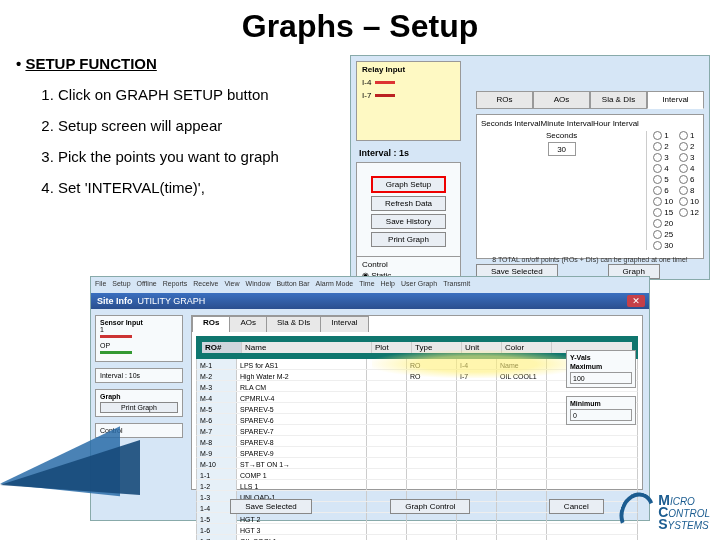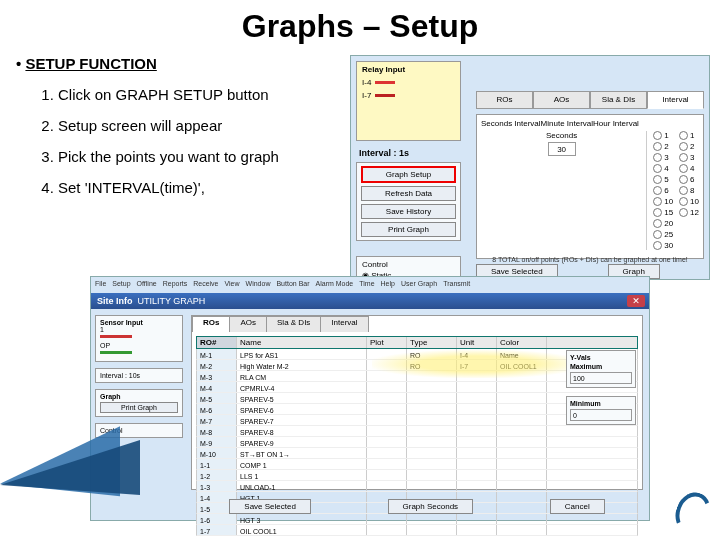--- a/index.html
+++ b/index.html
@@ -14,21 +14,21 @@
   .steps li { margin-bottom: 14px; list-style: decimal; }
   
   
   .panel-tr { position: absolute; left: 350px; top: 55px; width: 360px; height: 225px; background: #d6e6f6; border: 1px solid #8aa; font-size: 9px; }
   .panel-tr .relay-box { position: absolute; left: 5px; top: 5px; width: 105px; height: 80px; border: 1px solid #999; background: #fef9c3; padding: 3px 5px; }
   .panel-tr .relay-box .lbl { font-size: 8px; font-weight: bold; margin-bottom: 2px; }
   .relay-row { display: flex; align-items: center; gap: 4px; font-size: 8px; margin: 4px 0; }
   .relay-row .swatch { width: 20px; height: 3px; background: #d33; }
   .relay-row .swatch.c2 { background: #b22; }
   .interval-lbl { position: absolute; left: 8px; top: 92px; font-size: 9px; font-weight: bold; }
-  .graph-group { position: absolute; left: 5px; top: 106px; width: 105px; border: 1px solid #999; background: #f7fafc; padding: 0; }
+  .graph-group { position: absolute; left: 5px; top: 106px; width: 105px; border: 1px solid #999; background: #f7fafc; padding: 10px; }
   .graph-group .gbtn { border: 1px solid #888; background: #e9eef4; margin: 3px 4px; font-size: 8px; text-align: center; padding: 2px 0; }
   .gbtn.hl { border: 2px solid #e00; }
   .control-group { position: absolute; left: 5px; top: 200px; width: 105px; border: 1px solid #999; background: #f7fafc; padding: 3px 5px; font-size: 8px; }
   .control-group .rad { margin-top: 2px; }
   
   .tabs-tr { position: absolute; left: 125px; top: 35px; width: 228px; height: 18px; display: flex; }
   .tabs-tr .tab { flex: 1; border: 1px solid #999; background: #e8e8e8; font-size: 8px; text-align: center; line-height: 16px; }
   .tabs-tr .tab.active { background: #fff; border-bottom: 1px solid #fff; }
   
   .interval-panel { position: absolute; left: 125px; top: 58px; width: 228px; height: 145px; background: #fff; border: 1px solid #999; padding: 4px; }
@@ -54,21 +54,21 @@
   .lgroup .t { font-size: 7px; font-weight: bold; }
   .lgroup .line { height: 3px; background: #c33; margin: 2px 0 4px; width: 32px; }
   .lgroup .line.g { background: #393; }
   
   .main-area { position: absolute; left: 100px; top: 38px; right: 6px; bottom: 30px; background: #fff; border: 1px solid #999; }
   .tabs-bm { display: flex; height: 16px; }
   .tabs-bm .tab { border: 1px solid #999; border-bottom: none; background: #e8e8e8; font-size: 8px; padding: 1px 10px; margin-right: -1px; }
   .tabs-bm .tab.active { background: #fff; font-weight: bold; }
   
   .table-wrap { position: relative; padding: 4px; }
-  .table-head { display: flex; background: #e9e9e9; border: 1px solid #0f766e; font-size: 8px; }
+  .table-head { display: flex; background: #e9e9e9; border: 6px solid #0f766e; font-size: 8px; }
   .table-head > div, .trow > div { border-right: 1px solid #ccc; padding: 1px 3px; }
   .c-ro { width: 40px; background: #d0d6de; font-weight: bold; }
   .c-name { width: 130px; }
   .c-plot { width: 40px; }
   .c-type { width: 50px; }
   .c-unit { width: 40px; }
   .c-color { width: 50px; border-right: none; }
   .trow { display: flex; font-size: 7px; border-left: 1px solid #ccc; border-right: 1px solid #ccc; border-bottom: 1px solid #eee; height: 11px; line-height: 11px; }
   .trow .c-ro { background: #e6f0f8; font-weight: normal; }
   .hl-yellow { position: absolute; left: 180px; top: 18px; width: 210px; height: 28px; background: radial-gradient(ellipse, rgba(255,240,120,0.6) 40%, rgba(255,240,120,0) 75%); pointer-events: none; }
@@ -377,23 +377,28 @@
         </div>
         <div class="rbox">
           <div class="rlbl">Minimum</div>
           <div class="rval">0</div>
         </div>
       </div>
     </div>
   </div>
   <div class="btnbar">
     <div class="btn">Save Selected</div>
-    <div class="btn">Graph Seconds</div>
+    <div class="btn">Graph Control</div>
     <div class="btn">Cancel</div>
   </div>
 </div>
 
 <div class="tri"></div>
 <div class="tri2"></div>
 
 <div class="logo">
   <div class="sw"></div>
+  <div class="txt">
+    <div><b>M</b><span>ICRO</span></div>
+    <div><b>C</b><span>ONTROL</span></div>
+    <div><b>S</b><span>YSTEMS</span></div>
+  </div>
 </div>
 
 </body></html>

